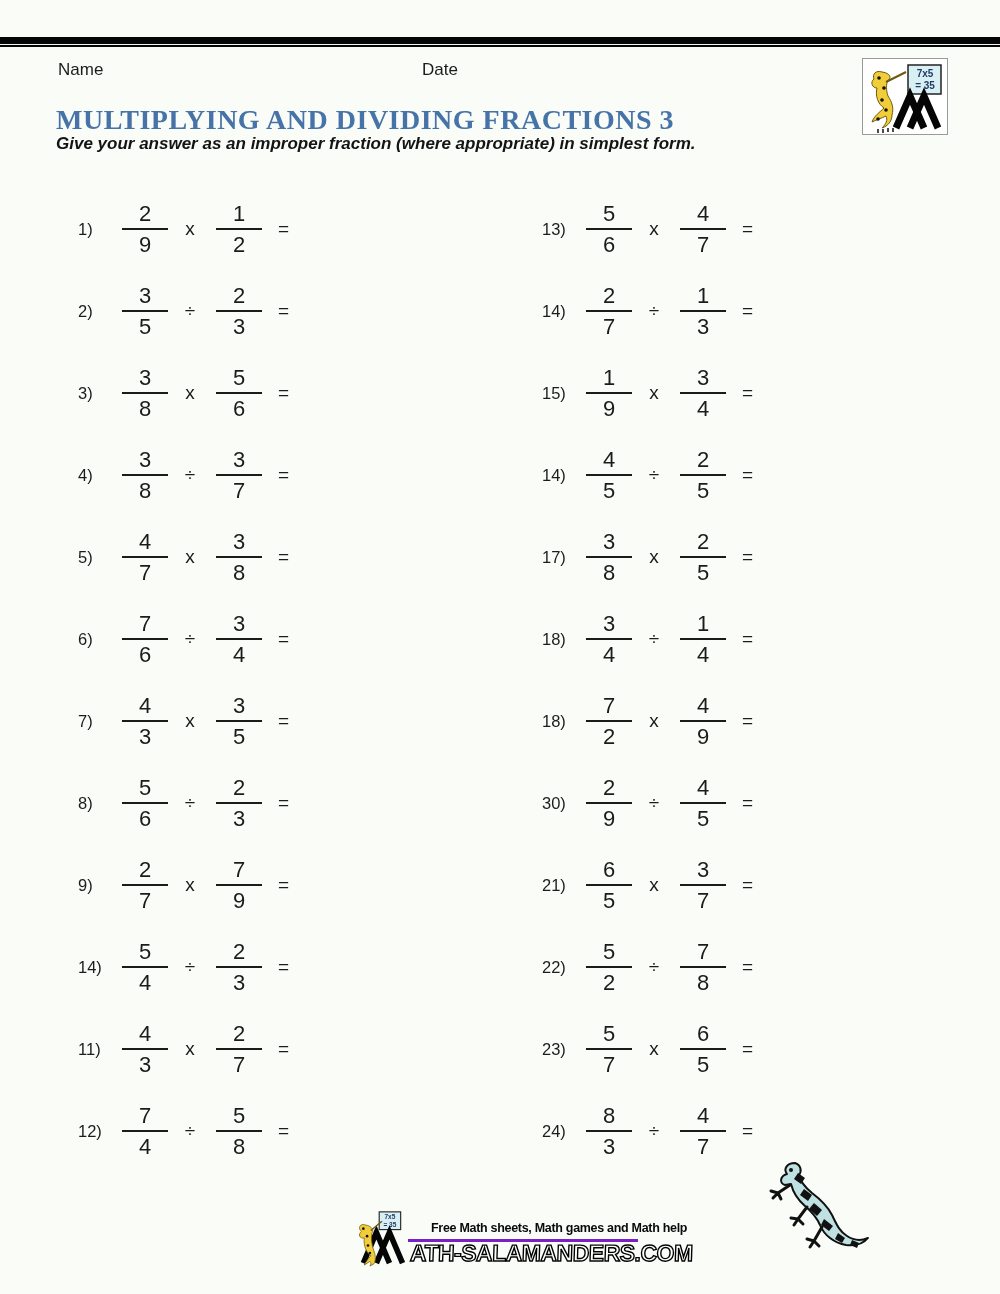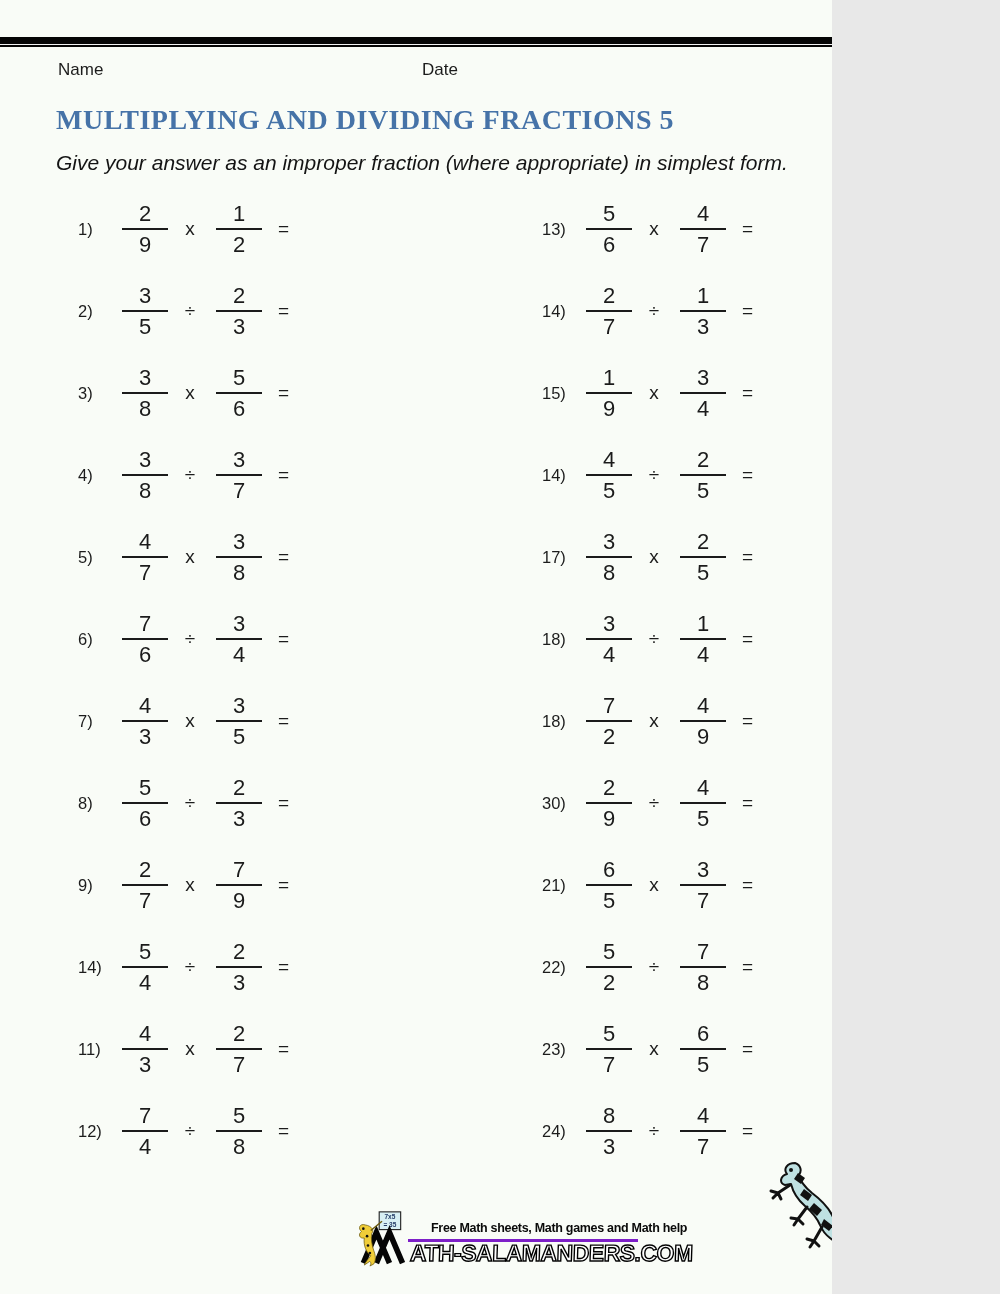--- a/index.html
+++ b/index.html
@@ -1,29 +1,29 @@
 <!DOCTYPE html>
 <html><head>
 <meta charset="utf-8">
 <style>
   html,body{margin:0;padding:0;background:#e8e8e8;}
-  #page{position:relative;width:832px;height:1294px;background:#f9fcf7;overflow:hidden;
+  #page{position:relative;width:1000px;height:1294px;background:#f9fcf7;overflow:hidden;
         font-family:"Liberation Sans",sans-serif;color:#1c1c1c;}
   
   #top-rule{position:absolute;top:37px;left:0;width:1000px;}
   #top-rule .thick{height:7px;background:#050505;}
   #top-rule .gap{height:1px;background:#f2f2f2;}
   #top-rule .thin{height:2px;background:#050505;}
   
   .name-label{position:absolute;top:60px;left:58px;font-size:17px;}
   .date-label{position:absolute;top:60px;left:422px;font-size:17px;}
   #title{position:absolute;top:104px;left:56px;font-family:"Liberation Serif",serif;
          font-weight:bold;font-size:28px;letter-spacing:.5px;color:#4673a8;white-space:nowrap;}
-  #instructions{position:absolute;top:151px;left:56px;font-size:21px;font-style:italic;
-                color:#141414;white-space:nowrap;}
+  #instructions{position:absolute;top:134px;left:56px;font-size:17px;font-style:italic;
+                color:#141414;white-space:nowrap;font-weight:bold;}
   #corner-logo{position:absolute;top:58px;left:862px;width:86px;height:77px;}
   
   .problems-col{position:absolute;top:188px;}
   #problems-left{left:78px;}
   #problems-right{left:542px;}
   .problem{display:flex;align-items:center;height:82px;}
   .pnum{width:44px;font-size:16.5px;}
   .frac{display:inline-flex;flex-direction:column;align-items:center;width:46px;}
   .frac .num,.frac .den{font-size:22px;line-height:24px;color:#1b1b1b;}
   .frac .bar{width:46px;height:2px;background:#1b1b1b;margin:2px 0 3px;}
@@ -64,21 +64,21 @@
     <path d="M20 14 C14 12 10 16 12 21 C8 24 10 30 15 30 C13 38 16 46 22 50 C18 54 12 58 10 64 C14 62 20 60 24 58 C26 62 24 66 20 70 C26 68 30 63 30 57 C32 50 30 44 26 38 C24 32 24 26 26 22 C30 20 28 15 20 14 Z" fill="#f0cd39" stroke="#6b5a10" stroke-width="1"></path>
     <path d="M24 24 L44 14" stroke="#6b5a10" stroke-width="2" fill="none"></path>
     <circle cx="17" cy="20" r="1.8" fill="#111"></circle>
       <circle cx="22" cy="30" r="1.8" fill="#111"></circle>
     <circle cx="20" cy="42" r="1.8" fill="#111"></circle>
       <circle cx="24" cy="52" r="1.8" fill="#111"></circle>
     <circle cx="16" cy="61" r="1.8" fill="#111"></circle>
     <path d="M16 71 l0 4 M21 71 l0 4 M26 70 l0 4 M31 70 l0 4" stroke="#111" stroke-width="1.5"></path>
   </svg>
 
-  <div id="title">MULTIPLYING AND DIVIDING FRACTIONS 5</div>
+  <div id="title">MULTIPLYING AND DIVIDING FRACTIONS 3</div>
   <div id="instructions">Give your answer as an improper fraction (where appropriate) in simplest form.</div>
 
   <div id="problems-left" class="problems-col">
       <div class="problem">
         <span class="pnum">1)</span>
         <span class="frac">
           <span class="num">2</span>
           <span class="bar"></span>
           <span class="den">9</span>
         </span>

